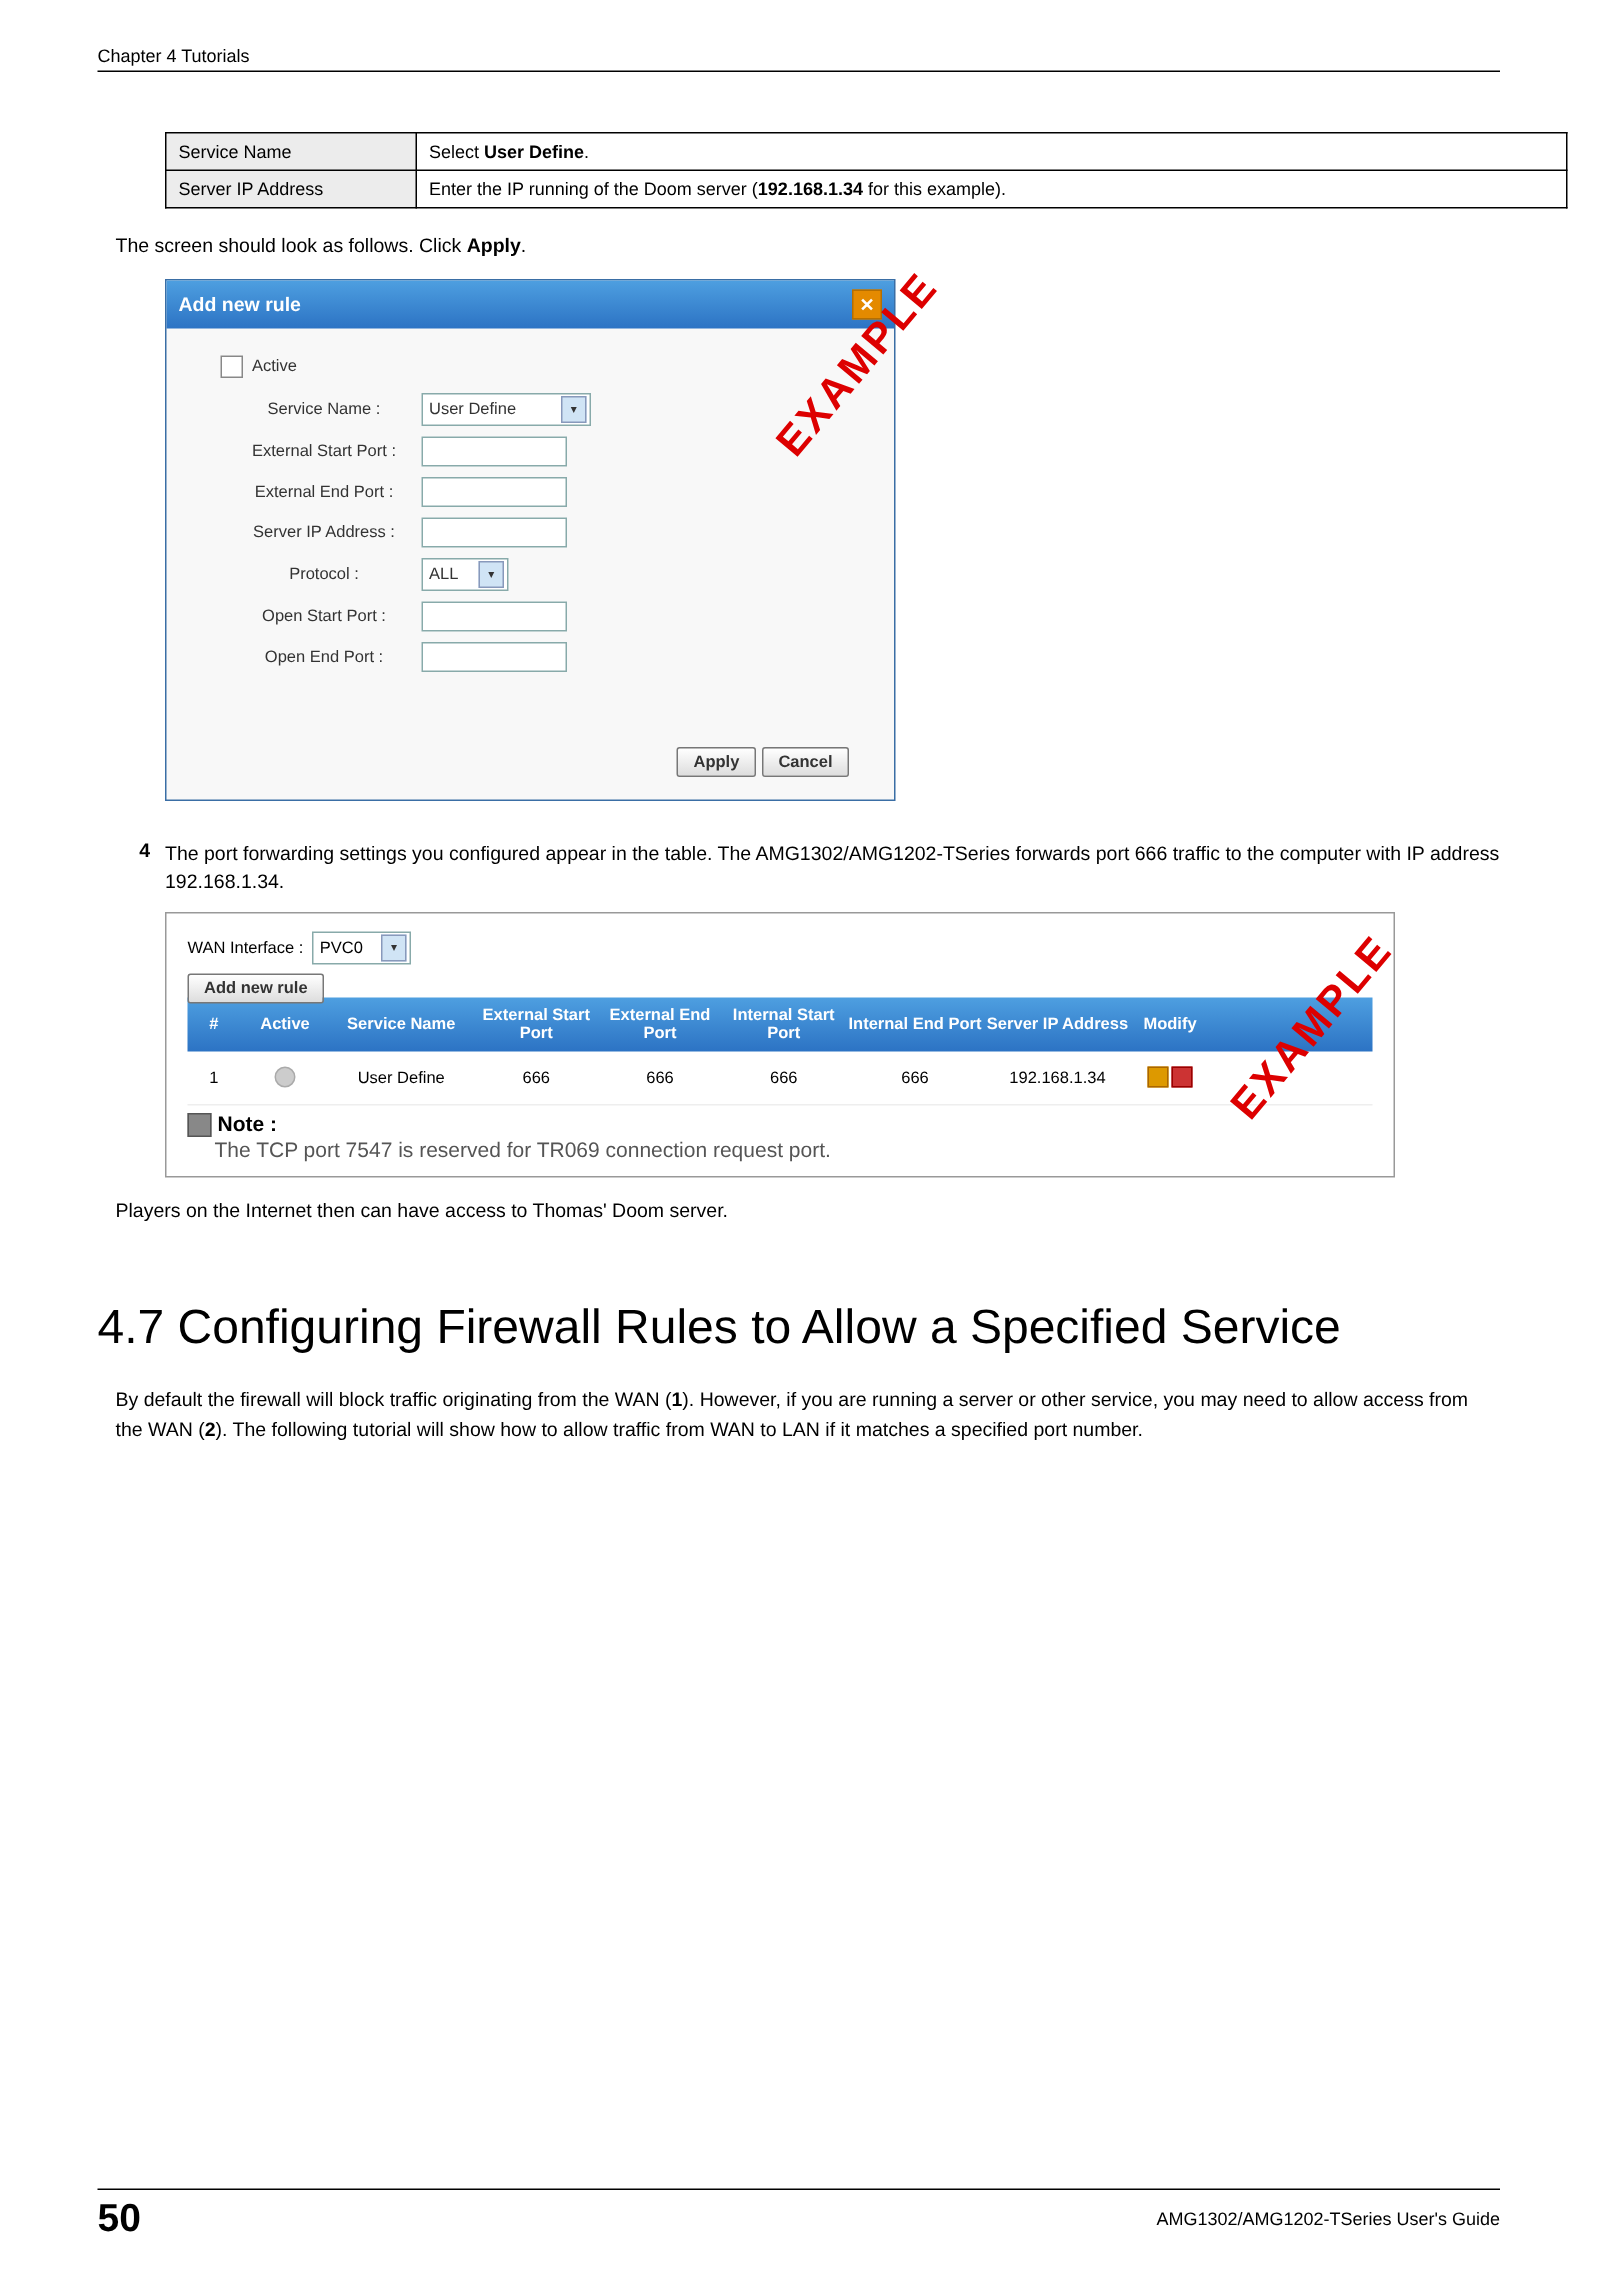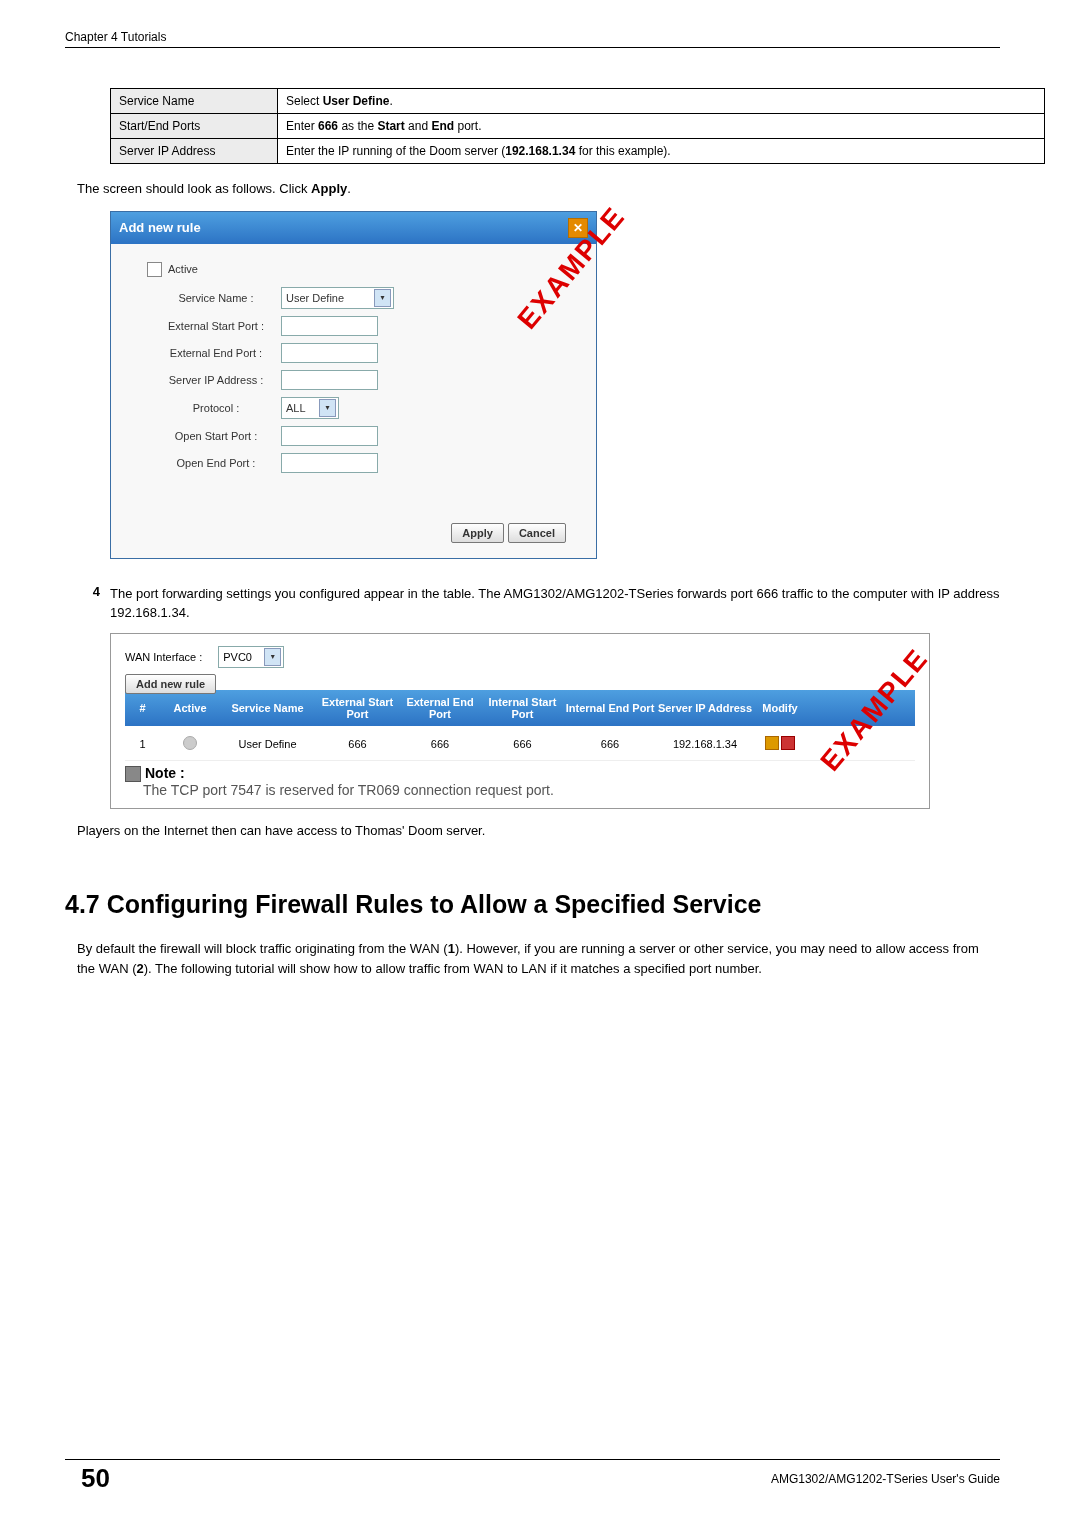--- a/index.html
+++ b/index.html
@@ -176,21 +176,21 @@
     border: 1px solid #999;
     width: 790px;
     margin: 10px 0 0 45px;
     padding: 12px 14px 10px 14px;
     position: relative;
     font-size: 11px;
   }
   .wan-iface {
     display: flex;
     align-items: center;
-    gap: 16px;
+    gap: 6px;
     margin-bottom: 6px;
   }
   .result-header {
     background: linear-gradient(#4e9fe0, #2c73c4);
     color: #fff;
     font-weight: bold;
     font-size: 11px;
     display: flex;
     align-items: center;
     padding: 6px 0;
@@ -222,41 +222,40 @@
     background: #888;
     border: 1px solid #555;
     margin-right: 4px;
     vertical-align: middle;
   }
   .note-text {
     color: #555;
     margin-left: 18px;
   }
   h2.section-title {
-    font-size: 25px;
-    font-weight: bold;
+    font-size: 32px;
+    font-weight: normal;
     font-family: Arial, Helvetica, sans-serif;
     margin: 50px 0 20px 0;
   }
   .footer {
     position: absolute;
     bottom: 30px;
     left: 65px;
     right: 65px;
     border-top: 1px solid #000;
     display: flex;
     align-items: center;
     padding-top: 3px;
     gap: 12px;
   }
   .page-num {
     font-size: 26px;
     font-weight: bold;
     font-family: Arial, Helvetica, sans-serif;
-    margin-left: 16px;
   }
   .footer-text {
     flex: 1;
     text-align: right;
     font-size: 12px;
   }
   .bulb {
     display:inline-block;
     width:12px;height:12px;
     background:#ccc;border-radius:50%;border:1px solid #aaa;
@@ -274,26 +273,20 @@
 <div class="page">
 
   <div class="running-header">Chapter 4 Tutorials</div>
 
   <table class="config-table indent">
     <tbody>
         <tr>
       <td class="label-col">Service Name</td>
       <td>
         <span>Select </span><b>User Define</b><span>.</span>
-      </td>
-    </tr>
-    <tr>
-      <td class="label-col">Start/End Ports</td>
-      <td>
-        <span>Enter </span><b>666</b><span> as the </span><b>Start</b><span> and </span><b>End</b><span> port.</span>
       </td>
     </tr>
     <tr>
       <td class="label-col">Server IP Address</td>
       <td>
         <span>Enter the IP running of the Doom server (</span><b>192.168.1.34</b><span> for this example).</span>
       </td>
     </tr>
   </tbody>
     </table>

